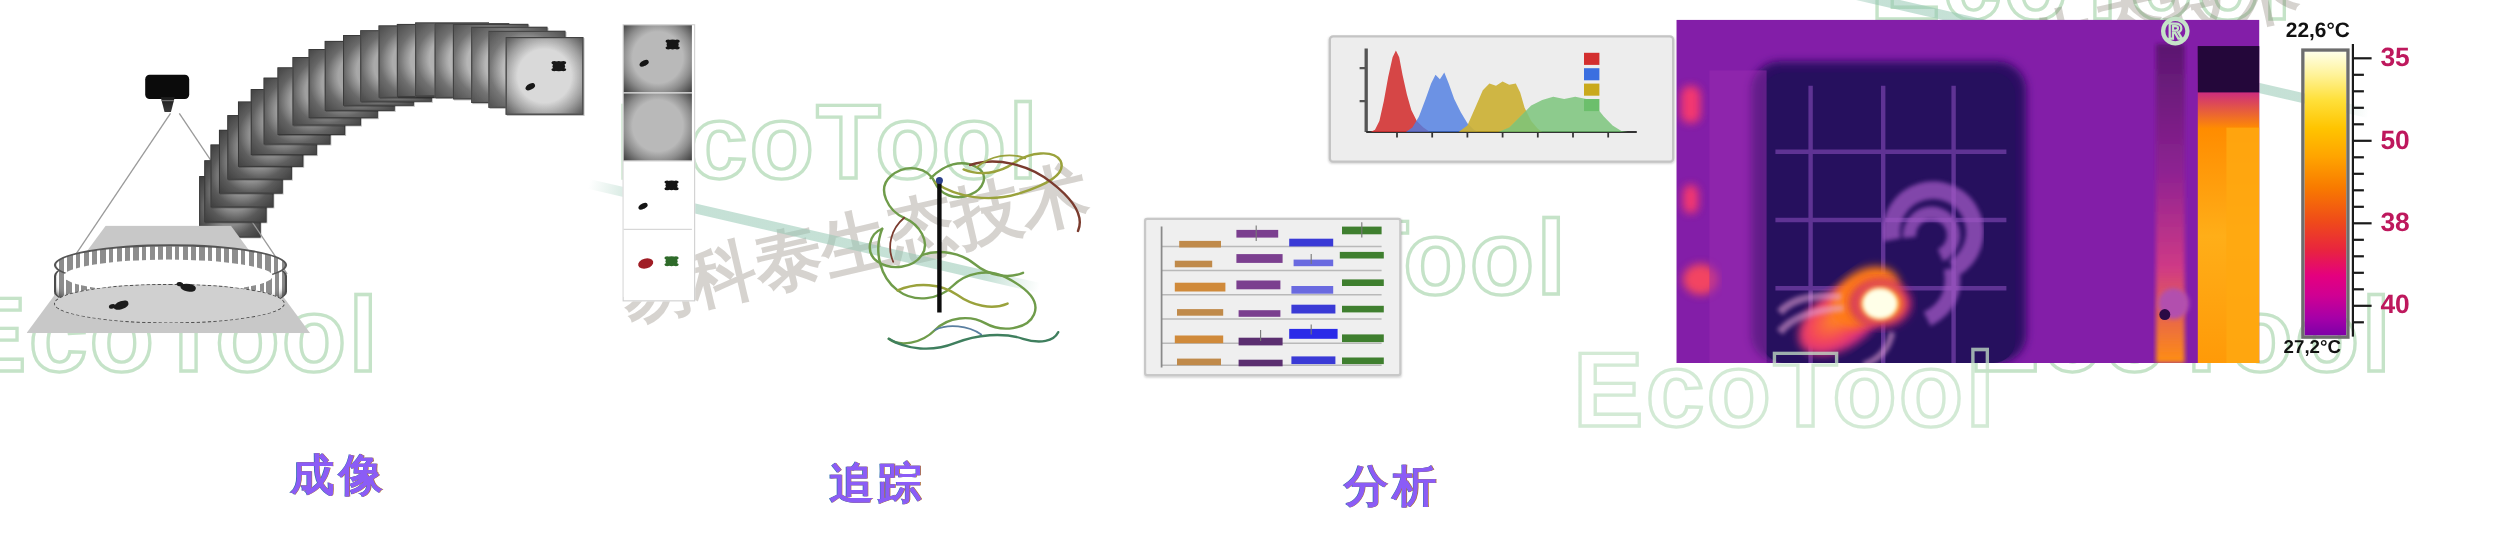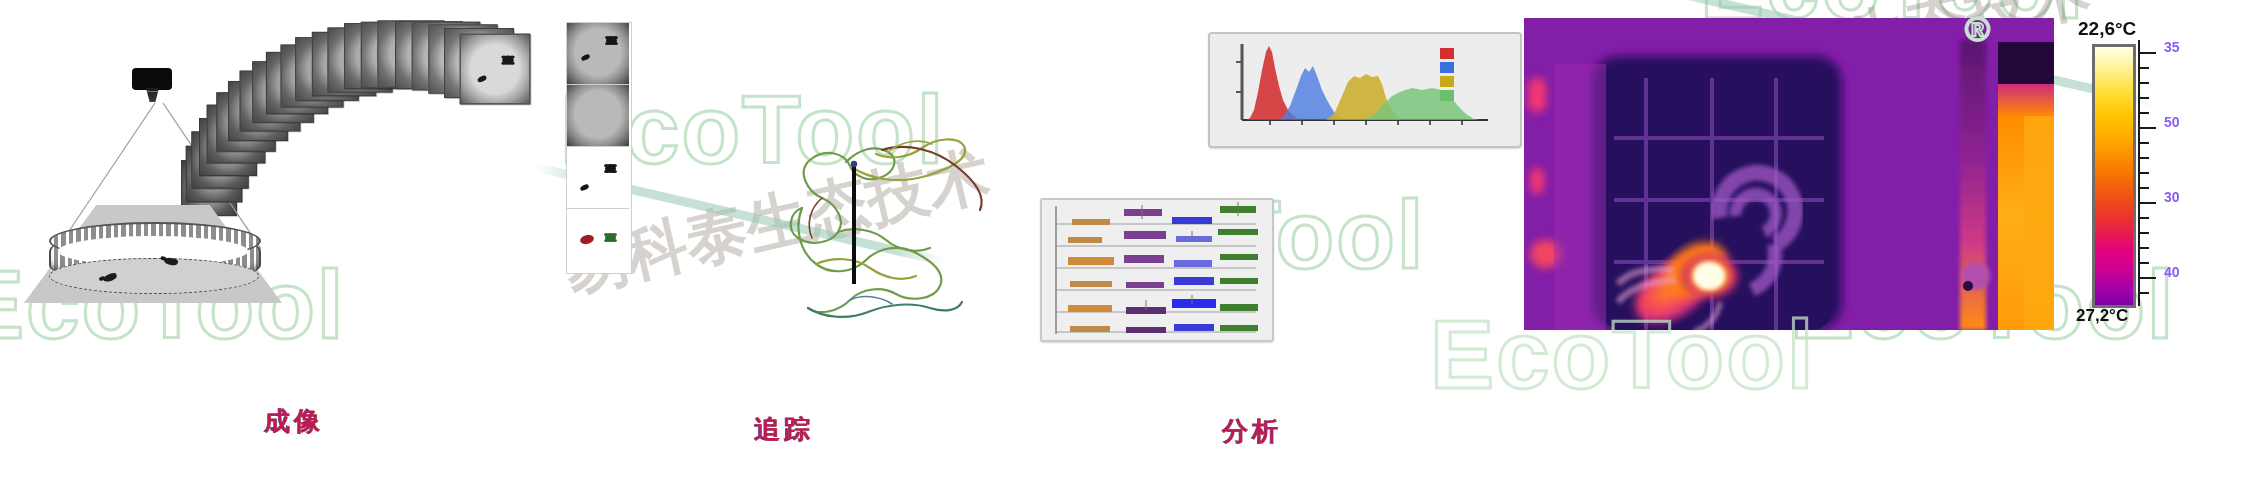--- a/index.html
+++ b/index.html
@@ -5,21 +5,21 @@
   html,body{margin:0;padding:0;background:#ffffff;}
   body{width:2266px;height:504px;position:relative;overflow:hidden;
        font-family:"Liberation Sans","DejaVu Sans",sans-serif;}
 
   .stage{position:absolute;inset:0;background:#fff;}
 
   
   .abs{position:absolute;}
   .cn-label{
     font-family:"DejaVu Sans","Liberation Sans",sans-serif;
-    font-weight:bold;color:#be185d;font-size:26px;letter-spacing:4px;
+    font-weight:bold;color:#8b5cf6;font-size:40px;letter-spacing:4px;
     text-shadow:0.6px 0 #b07030, -0.6px 0 #2e6fb0;
   }
 
   
   #imaging{left:0px;top:0px;width:520px;height:400px;}
 
   
   .cam-body{left:132px;top:68px;width:40px;height:22px;background:#0b0b0b;border-radius:4px;}
   .cam-lens{left:146px;top:88px;width:13px;height:14px;
     background:linear-gradient(180deg,#1a1a1a,#3a3a3a);
@@ -89,21 +89,21 @@
   .ir-title{font-family:"Liberation Sans",sans-serif;font-weight:bold;font-size:19px;color:#111;}
   .ir-bar{position:absolute;left:20px;top:26px;width:38px;height:258px;
      border:3px solid #6d6d6d;background:linear-gradient(to top,
         #7d00a8 0%, #a500a8 6%, #cf0093 14%, #e4007f 21%, #e8243f 30%,
         #ef4a1a 40%, #f87a00 52%, #ffa400 63%, #ffc400 73%, #ffe03a 83%,
         #fff39a 92%, #ffffe8 100%);}
   .ir-axis{position:absolute;left:66px;top:22px;width:2px;height:266px;background:#1a1a1a;}
   .ir-tick{position:absolute;left:68px;height:2px;background:#1a1a1a;}
   .ir-tick.major{width:16px;}
   .ir-tick.minor{width:9px;}
-  .ir-tlabel{position:absolute;left:92px;font-size:14px;font-weight:bold;color:#8b5cf6;
+  .ir-tlabel{position:absolute;left:92px;font-size:24px;font-weight:bold;color:#be185d;
              transform:translateY(-13px);font-family:"Liberation Sans",sans-serif;}
   .ir-min{position:absolute;left:8px;bottom:-2px;font-size:17px;font-weight:bold;color:#111;}
 
   
   .wm{position:absolute;pointer-events:none;}
   .wm-eco{font-family:"Liberation Sans",sans-serif;font-weight:bold;
           font-size:96px;letter-spacing:2px;color:transparent;
           -webkit-text-stroke:3px #c5e3c8;}
   .wm-cn{font-family:"DejaVu Sans",sans-serif;font-weight:bold;font-size:62px;
          color:rgba(120,110,95,.30);transform:rotate(-13deg);white-space:nowrap;}
@@ -428,21 +428,21 @@
       <div class="ir-tick minor" style="top:94px;"></div>
 
       <div class="ir-tick major" style="top:109px;"></div>
       <div class="ir-tlabel" style="top:109px;">50</div>
       <div class="ir-tick minor" style="top:124px;"></div>
       <div class="ir-tick minor" style="top:139px;"></div>
       <div class="ir-tick minor" style="top:154px;"></div>
       <div class="ir-tick minor" style="top:169px;"></div>
 
       <div class="ir-tick major" style="top:184px;"></div>
-      <div class="ir-tlabel" style="top:184px;">30</div>
+      <div class="ir-tlabel" style="top:184px;">38</div>
       <div class="ir-tick minor" style="top:199px;"></div>
       <div class="ir-tick minor" style="top:214px;"></div>
       <div class="ir-tick minor" style="top:229px;"></div>
       <div class="ir-tick minor" style="top:244px;"></div>
 
       <div class="ir-tick major" style="top:259px;"></div>
       <div class="ir-tlabel" style="top:259px;">40</div>
       <div class="ir-tick minor" style="top:274px;"></div>
 
       <div class="ir-min" style="top:288px;left:4px;">27,2°C</div>

